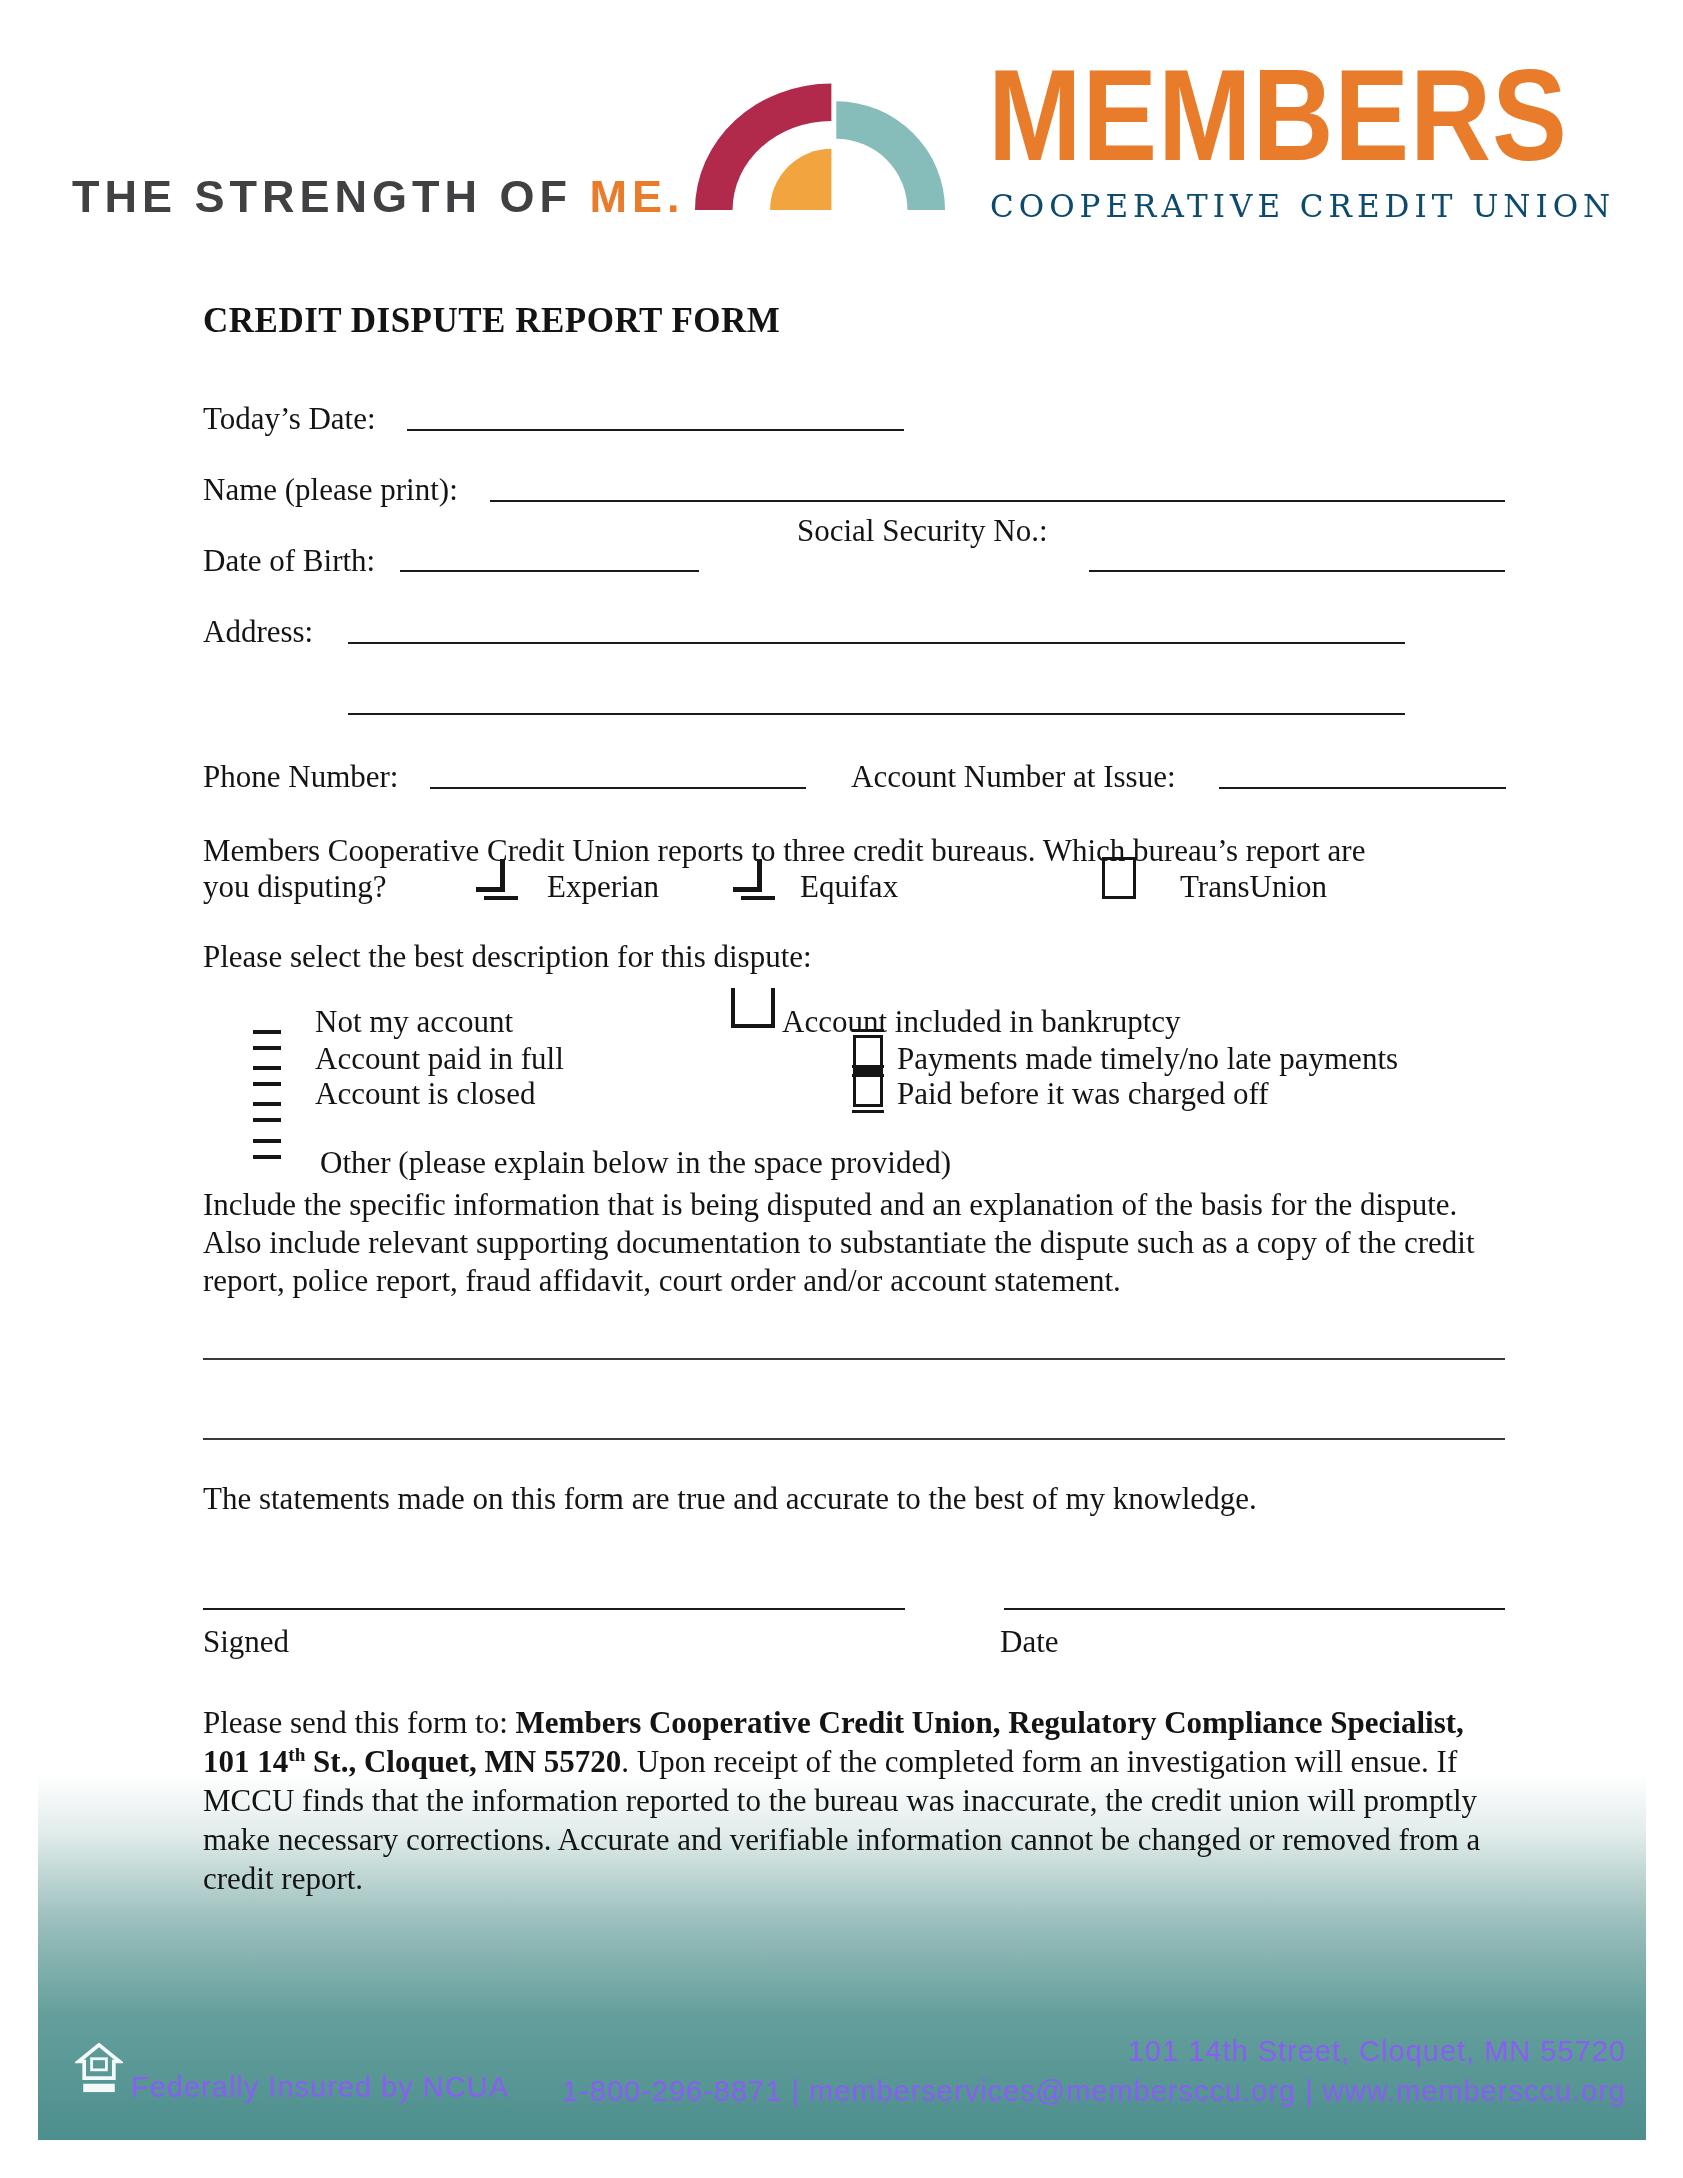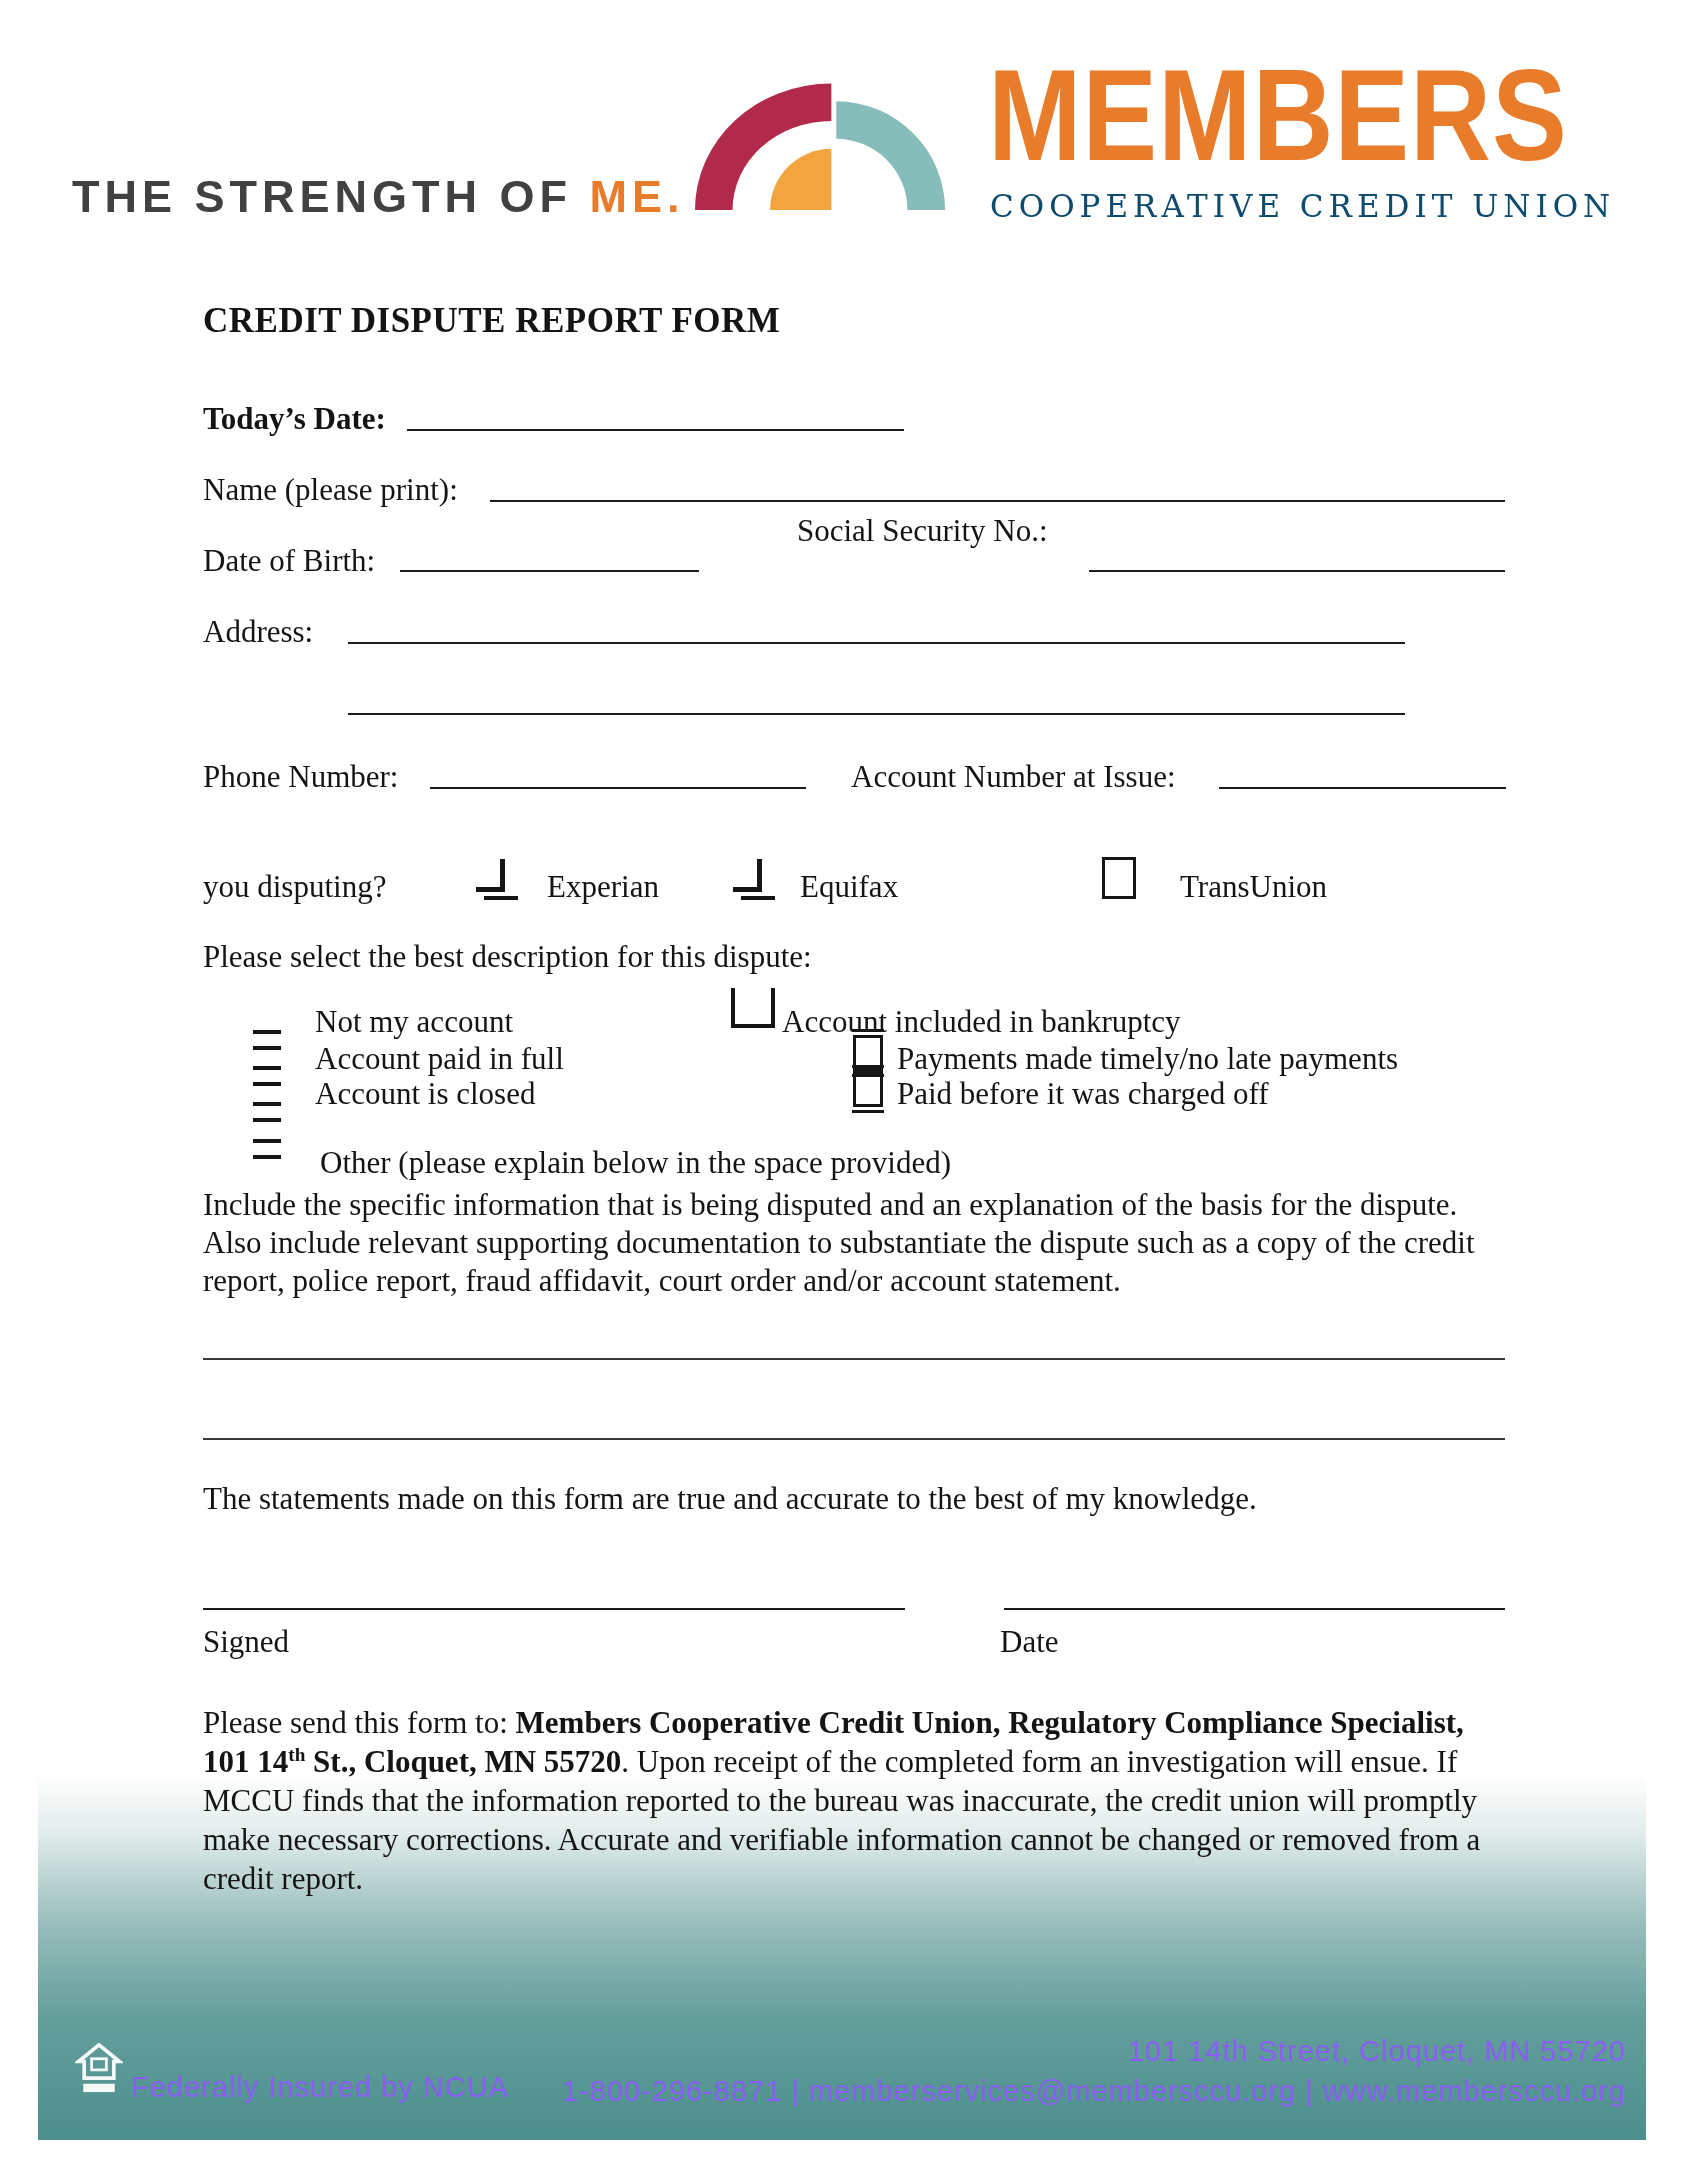--- a/index.html
+++ b/index.html
@@ -55,40 +55,41 @@
     <path d="M 2 170 A 138 128 0 0 1 140 42 L 140 80 A 100 90 0 0 0 40 170 Z" fill="#B12A4C"></path>
     <path d="M 145 60 A 110 110 0 0 1 255 170 L 217 170 A 72 72 0 0 0 145 98 Z" fill="#86BCBA"></path>
     <path d="M 78 170 A 62 62 0 0 1 140 108 L 140 170 Z" fill="#F2A43E"></path>
   </svg>
 
   <div class="abs brand sans">MEMBERS</div>
   <div class="abs brand-sub">COOPERATIVE CREDIT UNION</div>
 
   <div class="abs title">CREDIT DISPUTE REPORT FORM</div>
 
-  <div class="abs lbl" style="left:203px;top:401px;font-weight:bold;">Today’s Date:</div>
+  <div class="abs lbl" style="left:203px;top:401px;">Today’s Date:</div>
   <div class="abs fline" style="left:407px;top:429px;width:497px;"></div>
 
   <div class="abs lbl" style="left:203px;top:472px;">Name (please print):</div>
   <div class="abs fline" style="left:490px;top:500px;width:1015px;"></div>
 
   <div class="abs lbl" style="left:203px;top:543px;">Date of Birth:</div>
   <div class="abs fline" style="left:400px;top:570px;width:299px;"></div>
   <div class="abs lbl" style="left:797px;top:513px;">Social Security No.:</div>
   <div class="abs fline" style="left:1089px;top:570px;width:416px;"></div>
 
   <div class="abs lbl" style="left:203px;top:614px;">Address:</div>
   <div class="abs fline" style="left:348px;top:642px;width:1057px;"></div>
   <div class="abs fline" style="left:348px;top:713px;width:1057px;"></div>
 
   <div class="abs lbl" style="left:203px;top:759px;">Phone Number:</div>
   <div class="abs fline" style="left:430px;top:787px;width:376px;"></div>
   <div class="abs lbl" style="left:851px;top:759px;">Account Number at Issue:</div>
   <div class="abs fline" style="left:1219px;top:787px;width:287px;"></div>
 
+  <div class="abs lbl" style="left:203px;top:833px;">Members Cooperative Credit Union reports to three credit bureaus.  Which bureau’s report are</div>
   <div class="abs lbl" style="left:203px;top:869px;">you disputing?</div>
 
   <div class="abs cb-corner" style="left:476px;top:859px;"></div>
   <div class="abs lbl" style="left:547px;top:869px;">Experian</div>
 
   <div class="abs cb-corner" style="left:733px;top:859px;"></div>
   <div class="abs lbl" style="left:800px;top:869px;">Equifax</div>
 
   <div class="abs" style="left:1102px;top:857px;width:28px;height:36px;border:3px solid #151515;"></div>
   <div class="abs lbl" style="left:1180px;top:869px;">TransUnion</div>

